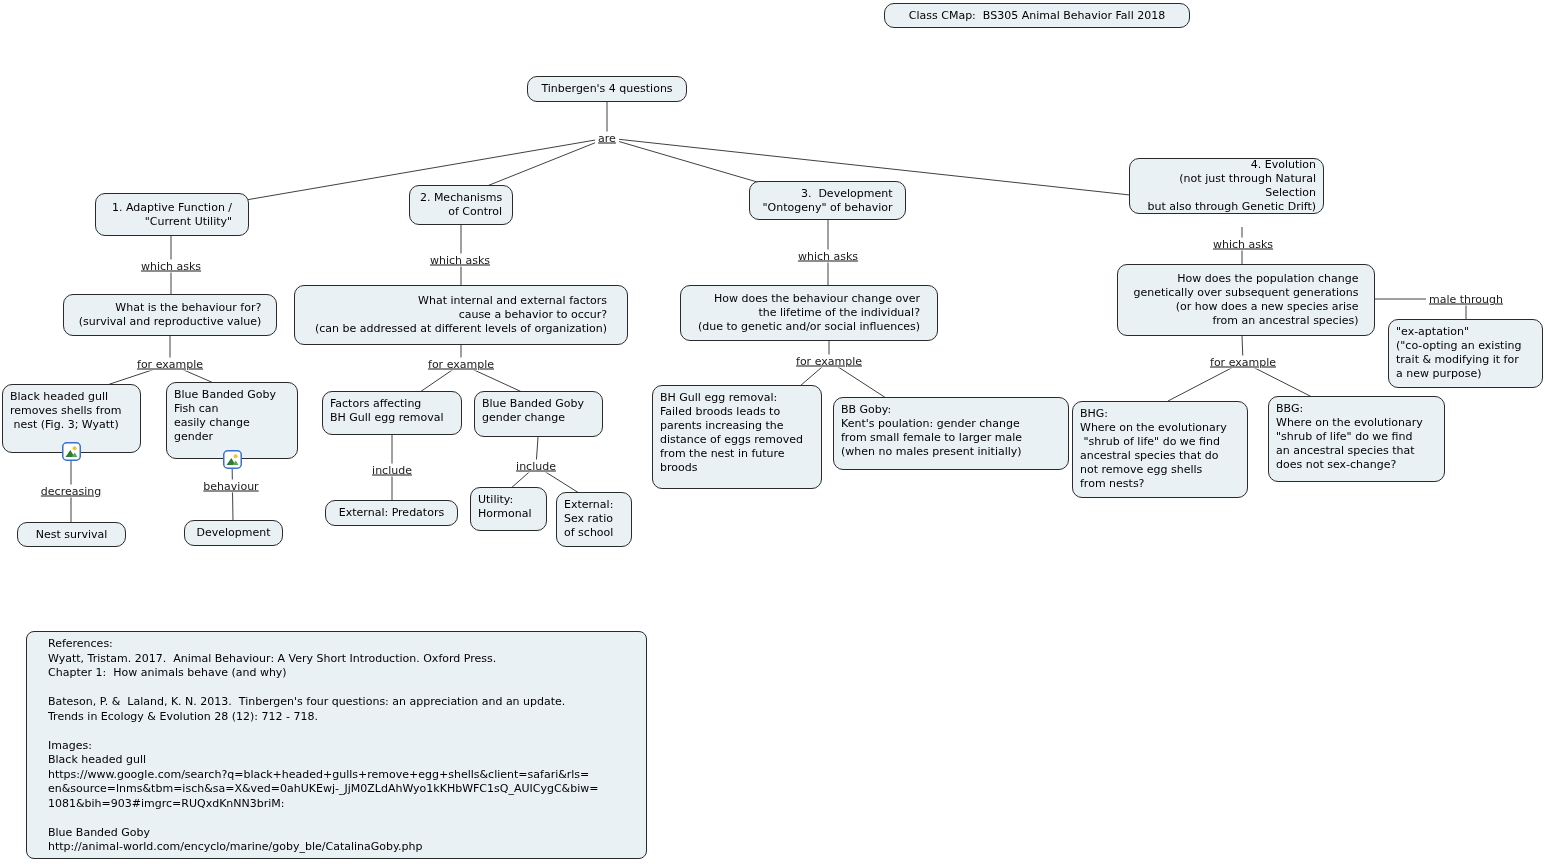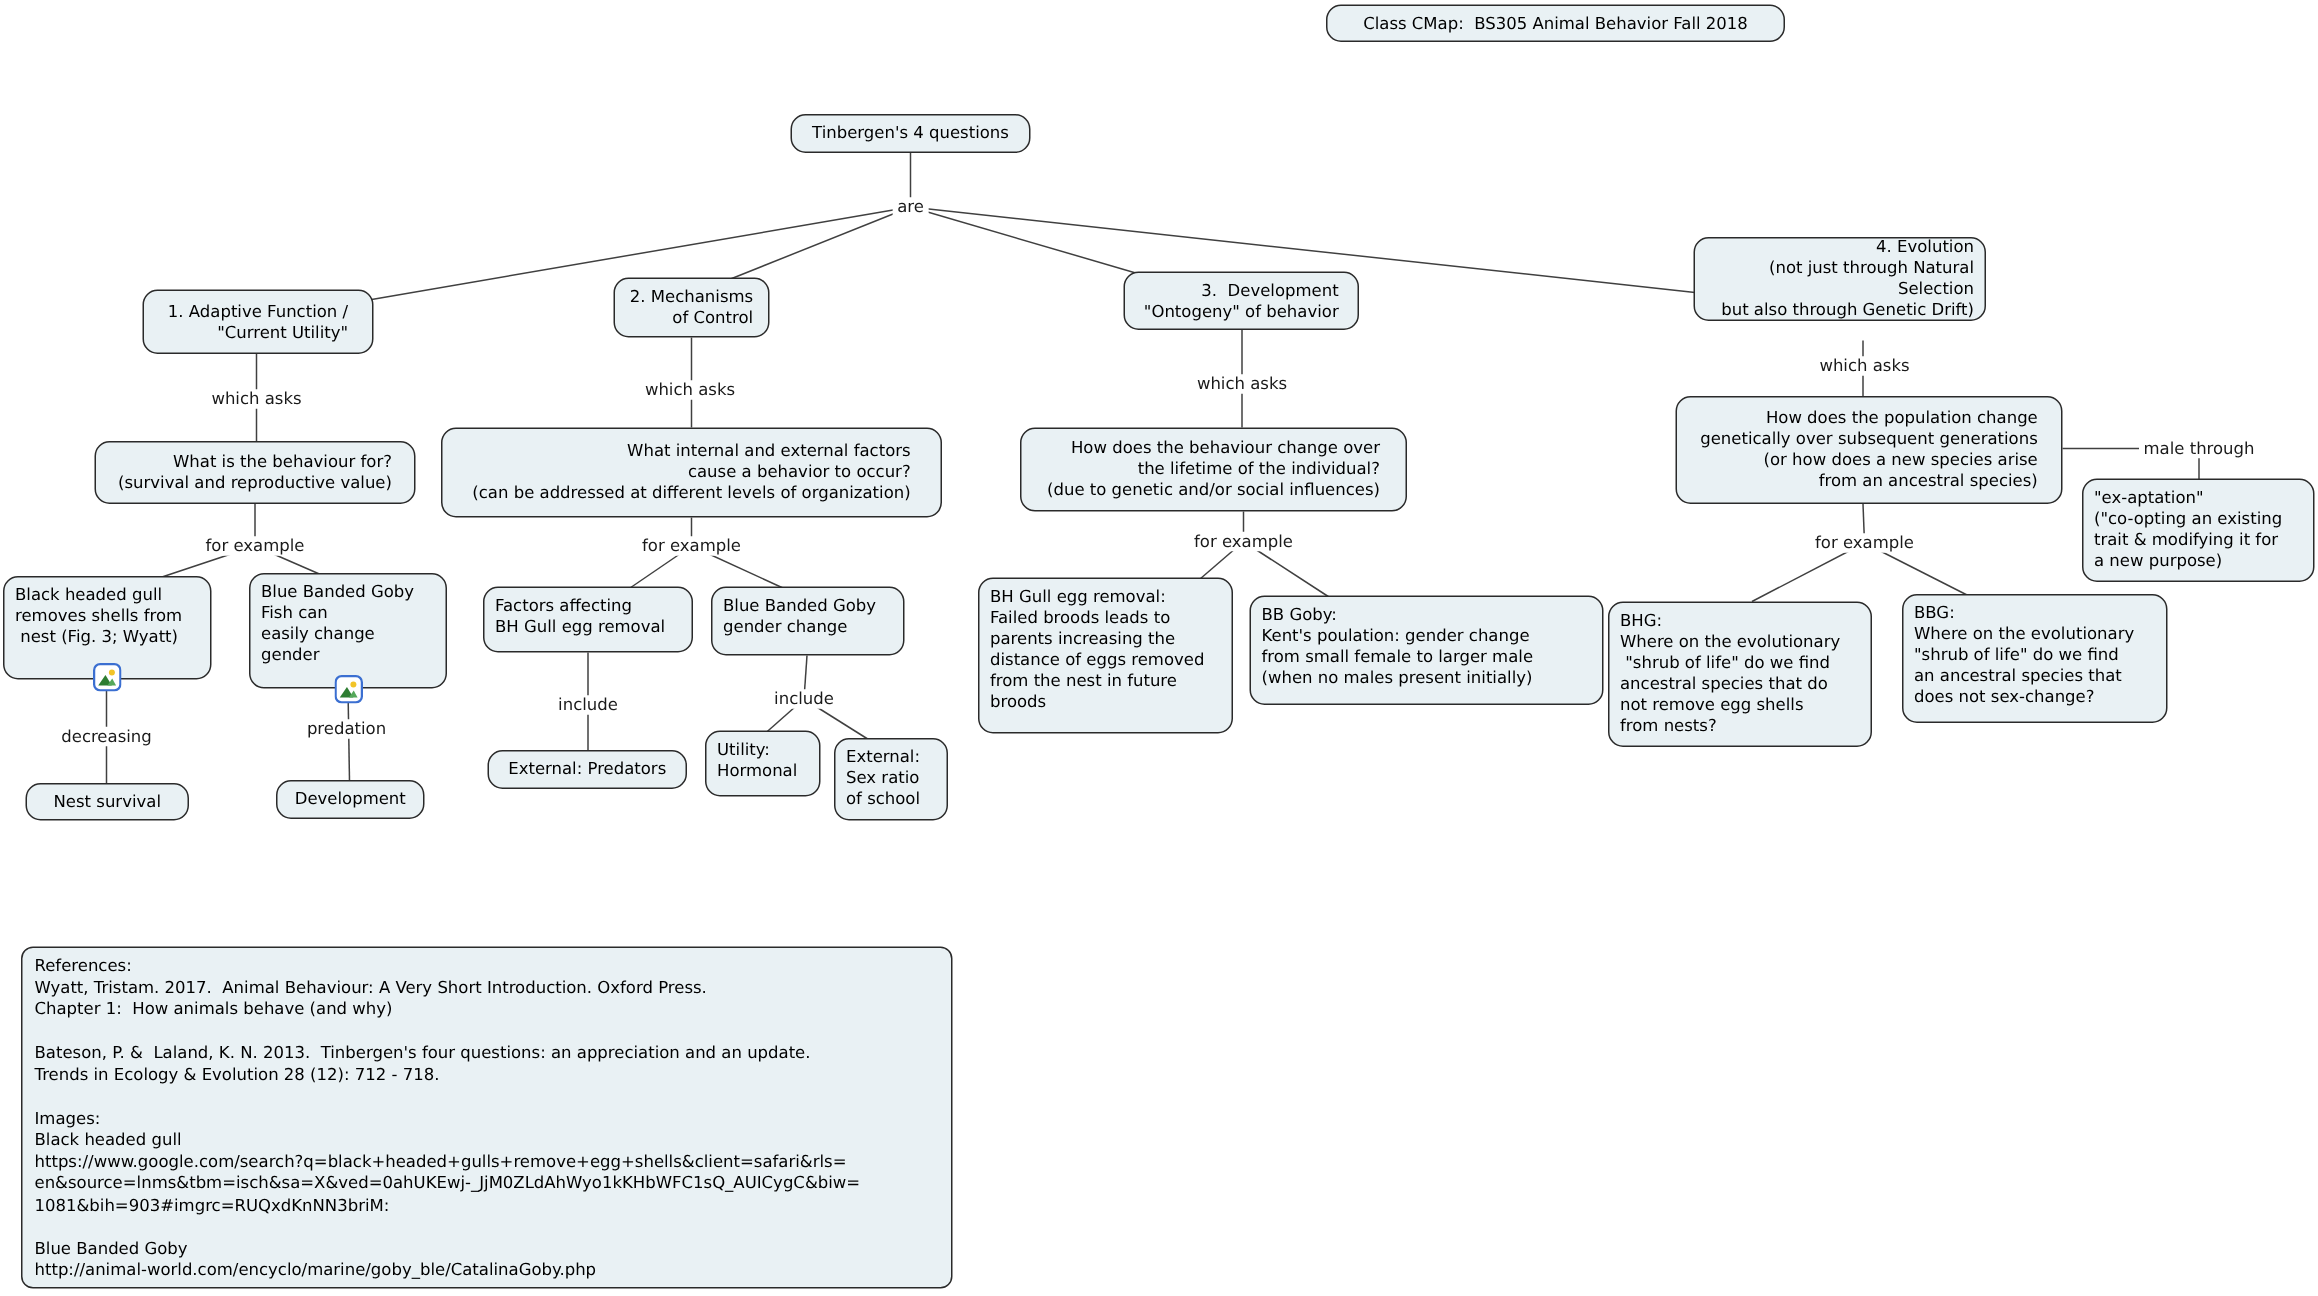--- a/index.html
+++ b/index.html
@@ -11,25 +11,26 @@
   }
   #lines { position:absolute; left:0; top:0; z-index:1; }
   .node {
     position:absolute; z-index:2; box-sizing:border-box;
     background:#e9f1f4; border:1px solid #2a2a2a; border-radius:10px;
     font-size:11px; line-height:14px; color:#000;
     white-space:pre-wrap; display:flex; padding:3px 7px;
   }
   .center { text-align:right; align-items:center; justify-content:center; }
   .left   { text-align:left; align-items:flex-start; justify-content:flex-start; padding-top:5px; }
-  .ref    { line-height:14.5px; padding:5px 8px; border-radius:8px; }
+  .ref    { line-height:14.5px; padding:5px 21px; border-radius:8px;margin-left:12px; }
   .link-label {
     position:absolute; z-index:3; transform:translate(-50%,-50%);
     background:#ffffff; padding:0 3px; font-size:11px; color:#1a1a1a;
     white-space:nowrap;
+    text-decoration:underline;
   }
   .img-icon {
     position:absolute; z-index:4; width:19px; height:19px; cursor:pointer;
   }
 </style>
 </head>
 <body>
 
 <svg id="lines" width="1545" height="864">
   <g stroke="#404040" stroke-width="1" fill="none">
@@ -95,21 +96,21 @@
 easily change
 gender</div>
 <div class="img-icon" style="left:223px;top:450px">
   <svg width="19" height="19" viewBox="0 0 19 19">
     <rect x="0.75" y="0.75" width="17.5" height="17.5" rx="4" fill="#ffffff" stroke="#3b6fd1" stroke-width="1.5"></rect>
     <circle cx="12.6" cy="6.3" r="2" fill="#f2c428"></circle>
     <polygon points="3.5,15 8.3,8 12.6,15" fill="#2e7d32"></polygon>
     <polygon points="9.6,15 12.8,10.4 15.4,15" fill="#55a85a"></polygon>
   </svg>
 </div>
-<span class="link-label" style="left:231px;top:486px">predation</span>
+<span class="link-label" style="left:231px;top:486px">behaviour</span>
 <div class="node center" style="left:184px;top:520px;width:99px;height:26px">Development</div>
 
 <div class="node center" style="left:409px;top:185px;width:104px;height:40px">2. Mechanisms
 of Control</div>
 <span class="link-label" style="left:460px;top:260px">which asks</span>
 <div class="node center" style="left:294px;top:285px;width:334px;height:60px">What internal and external factors
 cause a behavior to occur?
 (can be addressed at different levels of organization)</div>
 <span class="link-label" style="left:461px;top:364px">for example</span>
 <div class="node left" style="left:322px;top:391px;width:140px;height:44px">Factors affecting

